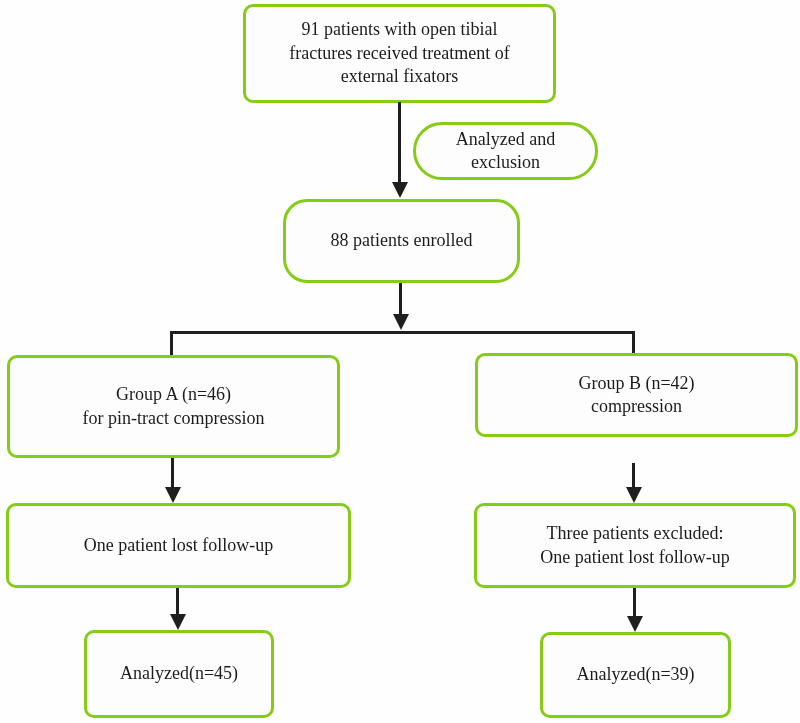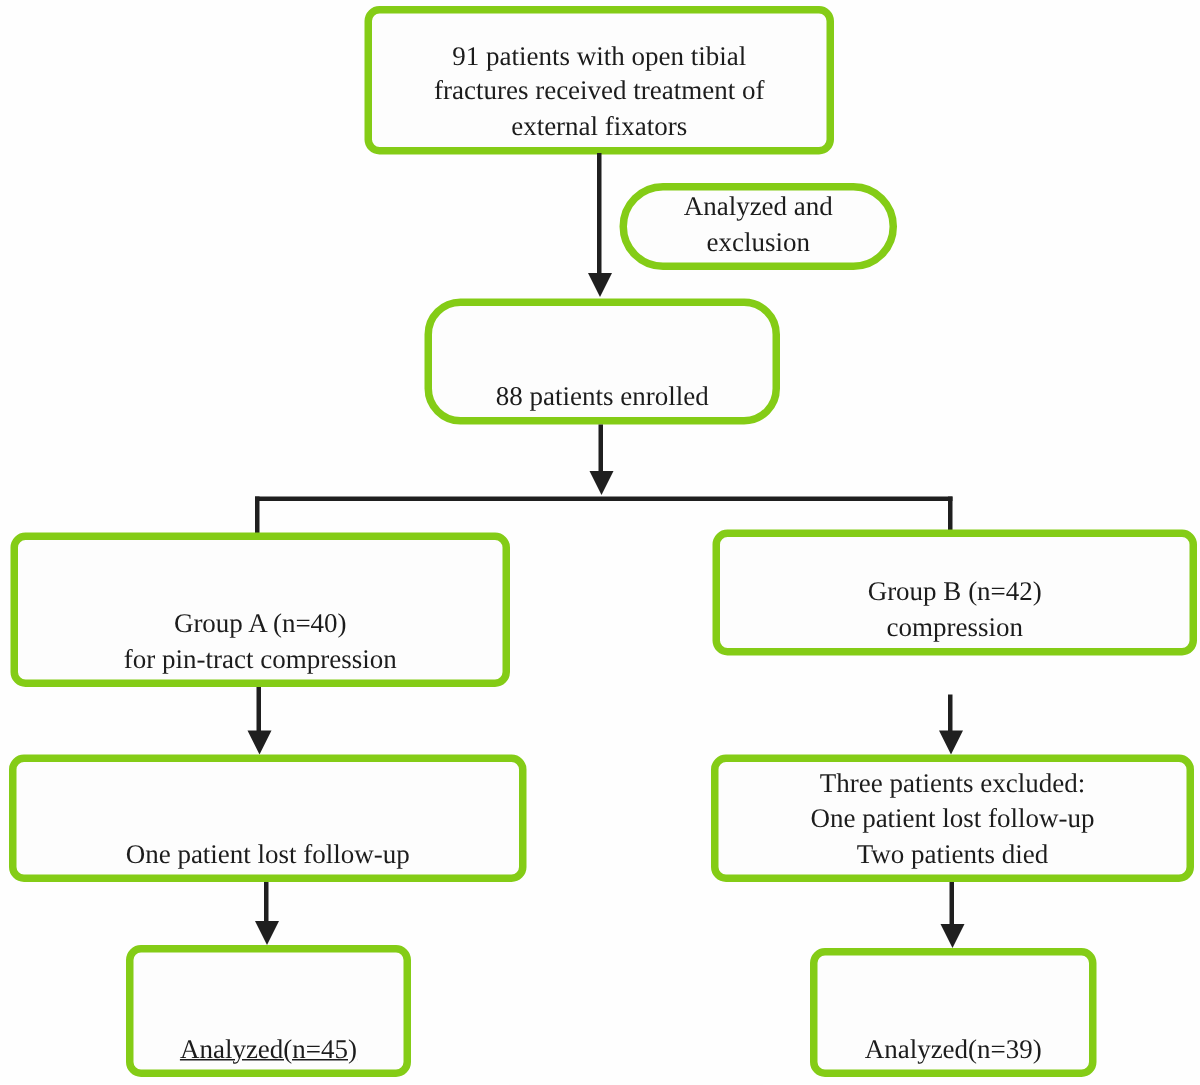--- a/index.html
+++ b/index.html
@@ -12,26 +12,26 @@
     width: 800px;
     height: 723px;
     background: #fefefe;
     font-family: "Liberation Serif", "DejaVu Serif", serif;
     color: #1c1c1c;
     overflow: hidden;
   }
   .node {
     position: absolute;
     box-sizing: border-box;
-    border: 5px solid #84cc16;
+    border: 3px solid #84cc16;
     border-radius: 10px;
     background: #fdfdfd;
     display: flex;
     flex-direction: column;
-    justify-content: flex-end;
+    justify-content: center;
     align-items: center;
     text-align: center;
     font-size: 18px;
     line-height: 1.3;
     padding: 2px 6px;
   }
   .node .line { display: block; }
   .stadium { border-radius: 29px; }
   .vline {
     position: absolute;
@@ -76,21 +76,21 @@
   </div>
 
   <div class="vline" style="left:399px; top:283px; height:33px;"></div>
   <div class="arrowhead" style="left:393px; top:314px;"></div>
 
   <div class="hline" style="left:170px; top:331px; width:465px;"></div>
   <div class="vline" style="left:170px; top:331px; height:25px;"></div>
   <div class="vline" style="left:632px; top:331px; height:23px;"></div>
 
   <div class="node" style="left:7px; top:355px; width:333px; height:103px;">
-    <span class="line">Group A (n=40)</span>
+    <span class="line">Group A (n=46)</span>
     <span class="line">for pin-tract compression</span>
   </div>
 
   <div class="node" style="left:475px; top:353px; width:323px; height:84px;">
     <span class="line">Group B (n=42)</span>
     <span class="line">compression</span>
   </div>
 
   <div class="vline" style="left:171px; top:458px; height:31px;"></div>
   <div class="arrowhead" style="left:165px; top:487px;"></div>
@@ -98,30 +98,29 @@
   <div class="vline" style="left:632px; top:463px; height:26px;"></div>
   <div class="arrowhead" style="left:626px; top:487px;"></div>
 
   <div class="node" style="left:6px; top:503px; width:345px; height:85px;">
     <span class="line">One patient lost follow-up</span>
   </div>
 
   <div class="node" style="left:474px; top:503px; width:322px; height:85px;">
     <span class="line">Three patients excluded:</span>
     <span class="line">One patient lost follow-up</span>
-    <span class="line">Two patients died</span>
   </div>
 
   <div class="vline" style="left:176px; top:588px; height:28px;"></div>
   <div class="arrowhead" style="left:170px; top:614px;"></div>
 
   <div class="vline" style="left:633px; top:588px; height:30px;"></div>
   <div class="arrowhead" style="left:627px; top:616px;"></div>
 
-  <div class="node" style="left:84px; top:630px; width:190px; height:88px;text-decoration:underline;">
+  <div class="node" style="left:84px; top:630px; width:190px; height:88px;">
     <span class="line">Analyzed(n=45)</span>
   </div>
 
   <div class="node" style="left:540px; top:632px; width:191px; height:86px;font-family:Liberation Serif, serif;">
     <span class="line">Analyzed(n=39)</span>
   </div>
 
 </div>
 
 </body></html>

